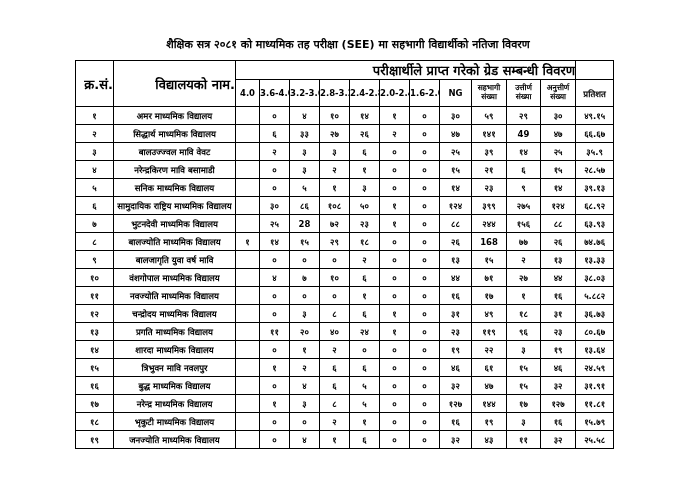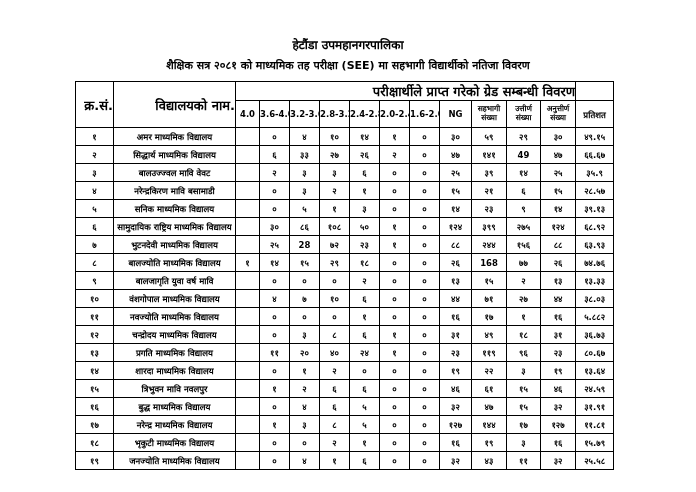--- a/index.html
+++ b/index.html
@@ -32,21 +32,20 @@
   td.c-sn { text-align:right; padding-right:3px; }
   td.c-school { text-align:left; padding-left:3px; }
   th.name-h { font-size:9px; }
 </style>
 </head>
 <body>
 
 <div class="page">
 
   <div class="titles">
-    <div class="title-1">हेटौंडा उपमहानगरपालिका</div>
     <div class="title-3">शैक्षिक सत्र २०८१ को माध्यमिक तह परीक्षा (SEE) मा सहभागी विद्यार्थीको नतिजा विवरण</div>
   </div>
 
   <table class="results">
     <colgroup>
       <col style="width:38px">
         <col style="width:122px">
         <col style="width:24px">
       <col style="width:30px">
         <col style="width:30px">

